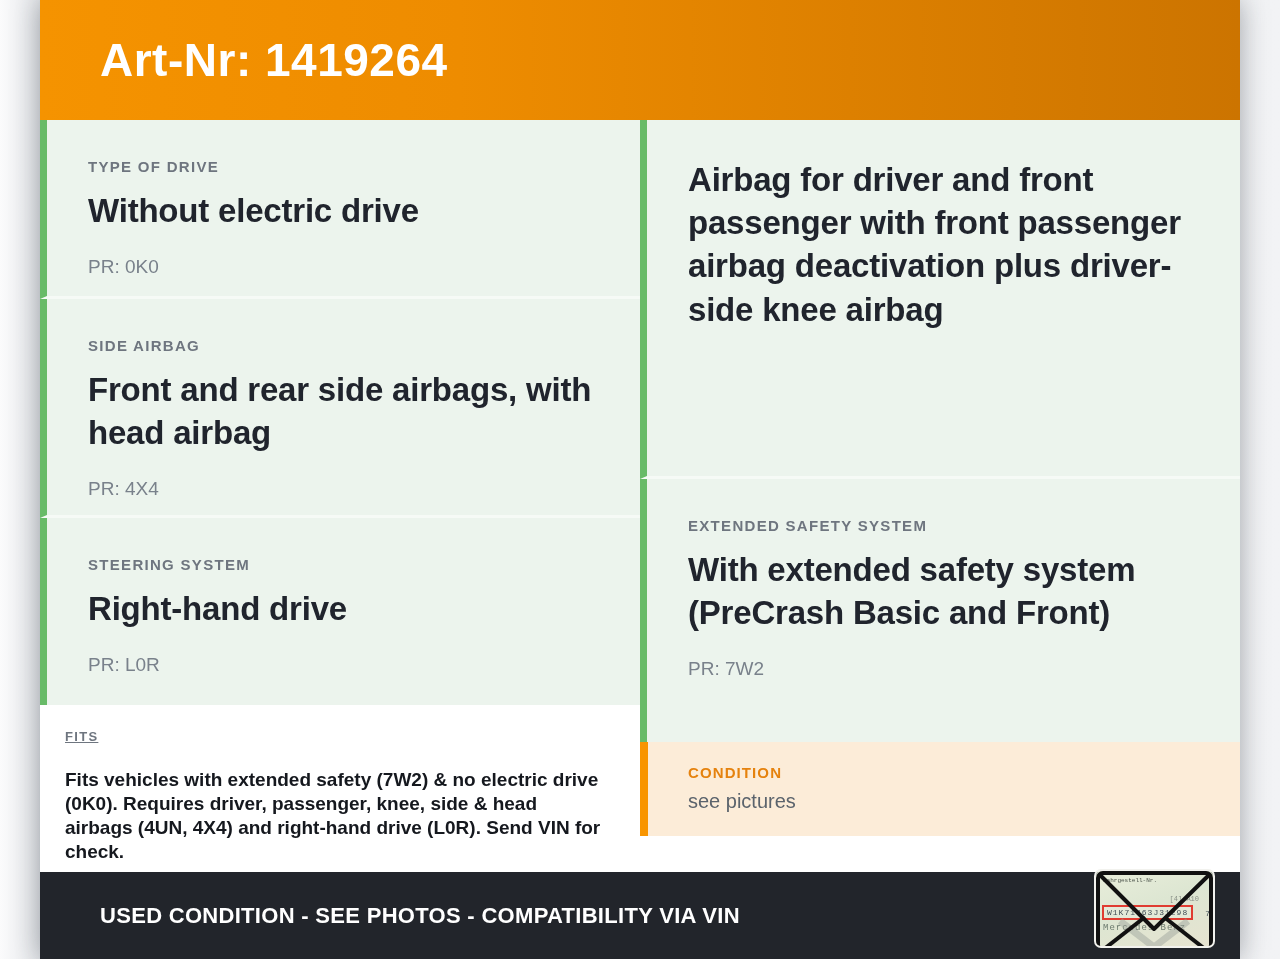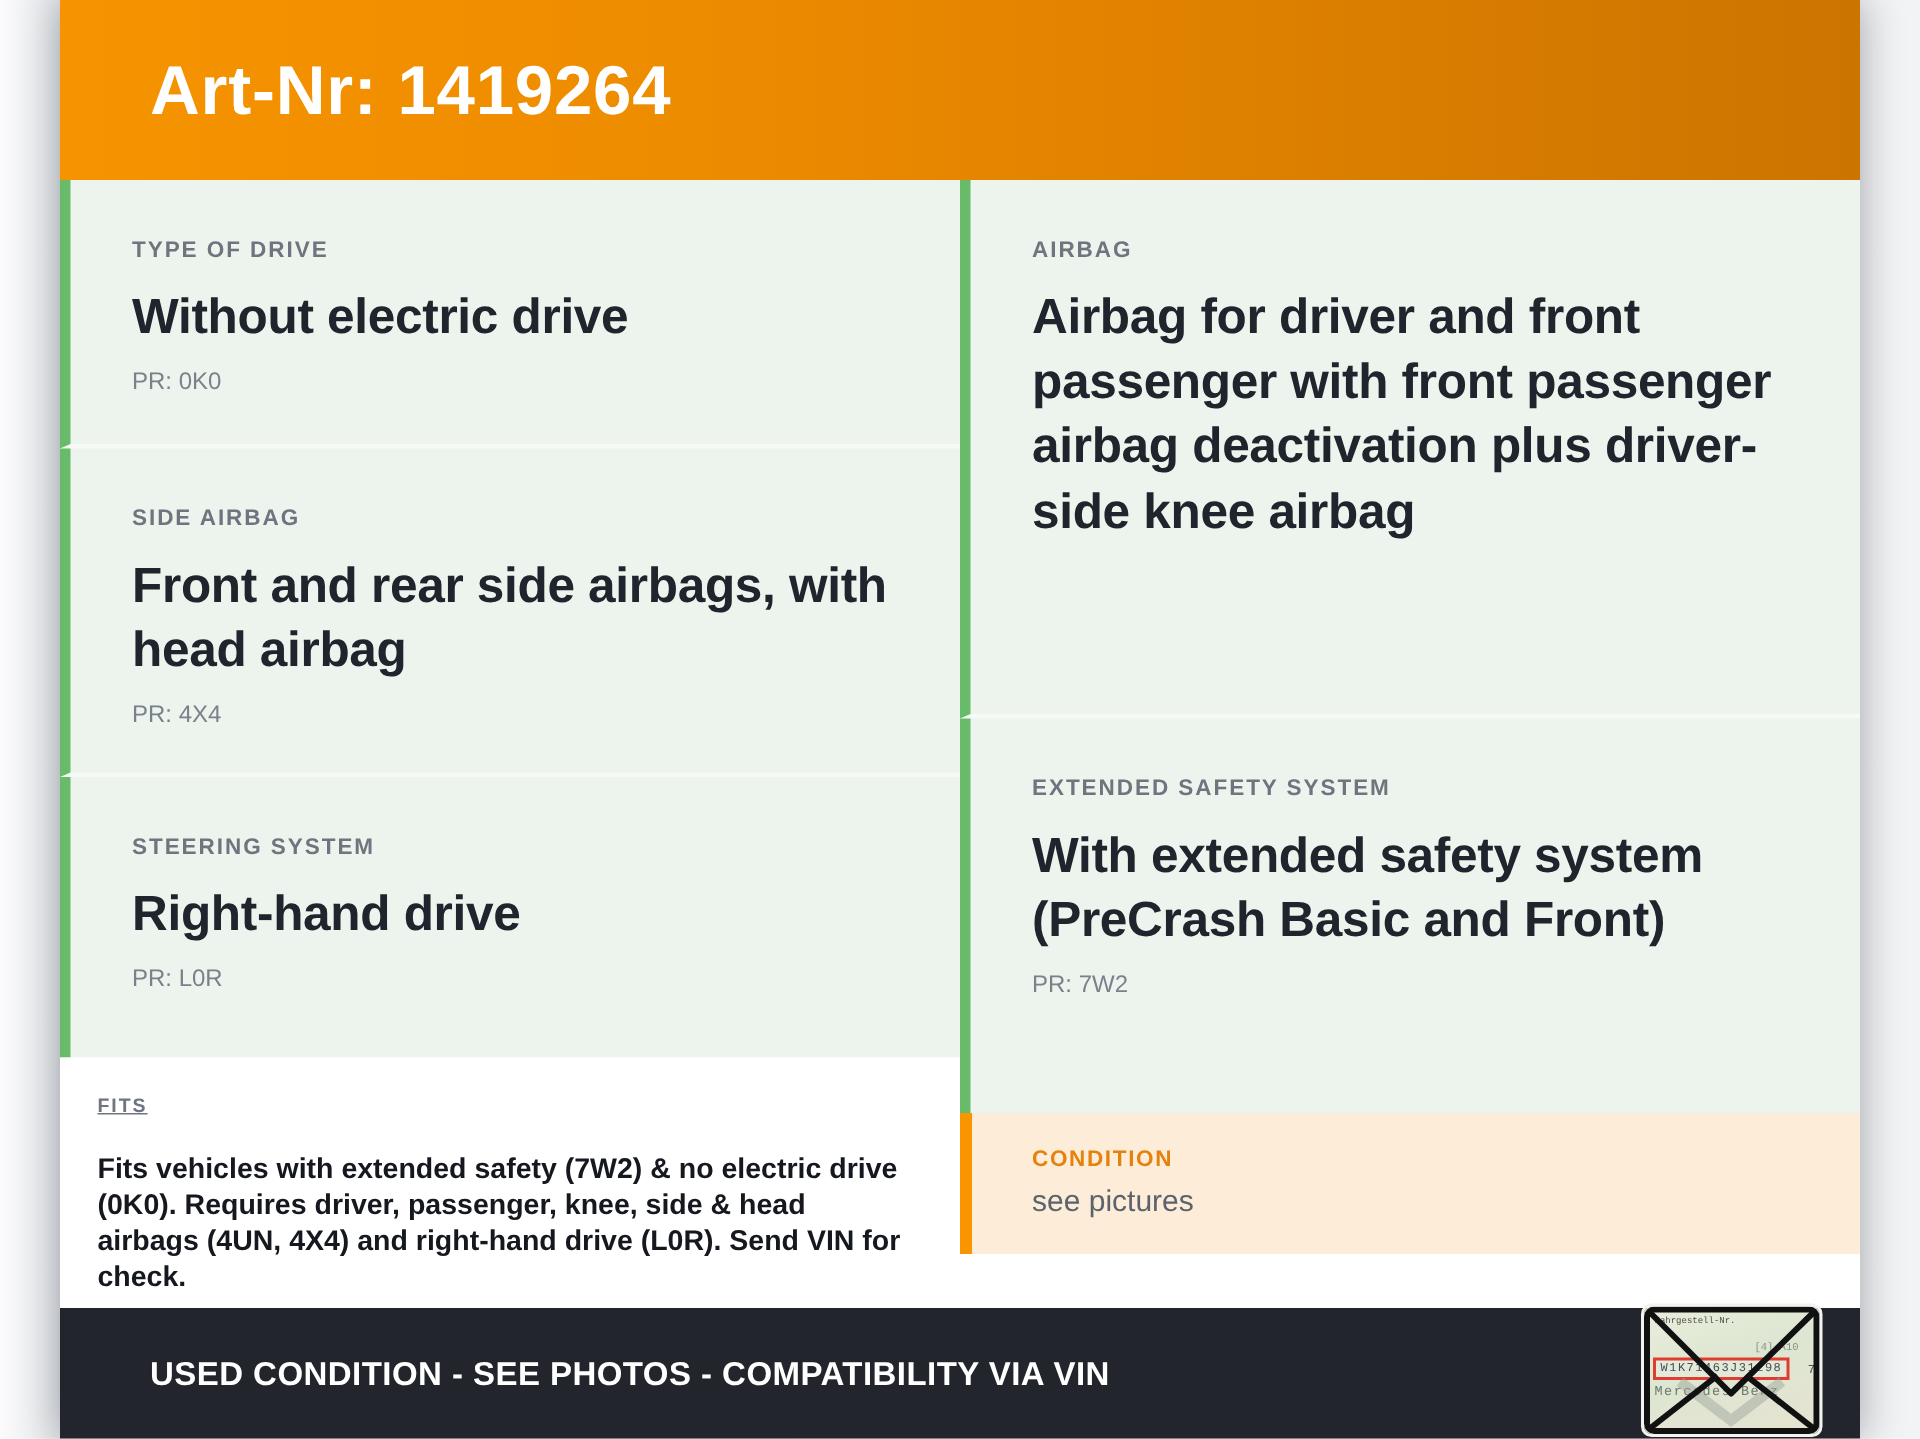--- a/index.html
+++ b/index.html
@@ -35,21 +35,21 @@
   }
   .card.divider { border-bottom: 3px solid #f6faf6; }
   .lbl {
     font-size: 15px; font-weight: bold; letter-spacing: 1.3px;
     color: #6e757f; margin-bottom: 14px;
   }
   .ttl {
     font-size: 33px; font-weight: bold; color: #20242d;
     line-height: 1.31; letter-spacing: -0.2px;
   }
-  .pr { font-size: 16px; color: #79818b; margin-top: 14px; }
+  .pr { font-size: 19px; color: #79818b; margin-top: 24px; }
   
   .c-drive    { height: 179px; }
   .c-sideair  { height: 219px; }
   .c-steer    { height: 187px; }
   .c-fits     { height: 167px; background: #ffffff; border-left: none; padding: 24px 28px 0 25px; }
   .c-fits .lbl { font-size: 13px; margin-bottom: 24px; text-decoration: underline; }
   .fits-text {
     font-size: 19px; font-weight: 600; color: #15181e; line-height: 24px;
     max-width: 540px;
   }
@@ -67,21 +67,21 @@
   .ftr {
     position: relative; height: 87px; background: #22252b;
     display: flex; align-items: center; padding-left: 60px;
   }
   .ftr-text {
     color: #ffffff; font-size: 22px; font-weight: bold; letter-spacing: 0.3px;
   }
   
   .stamp {
     position: absolute; right: 27px; top: -1px;
-    width: 117px; height: 85px;
+    width: 117px; height: 75px;
     background: linear-gradient(160deg, #e9eedb 0%, #dde6d2 45%, #e6e3d0 100%);
     border-radius: 5px;
     box-shadow: 0 0 0 2px #f2f2ee;
     overflow: hidden;
   }
   .stamp .doc-label {
     position: absolute; left: 7px; top: 6px;
     font-size: 6px; color: #4a524a; font-family: "Liberation Mono", monospace;
   }
   .stamp .doc-line {
@@ -134,21 +134,20 @@
         <div class="pr">PR: L0R</div>
       </div>
       <div class="card c-fits">
         <div class="lbl">FITS</div>
         <div class="fits-text">Fits vehicles with extended safety (7W2) &amp; no electric drive (0K0). Requires driver, passenger, knee, side &amp; head airbags (4UN, 4X4) and right-hand drive (L0R). Send VIN for check.</div>
       </div>
     </div>
 
     <div class="col">
       <div class="card divider c-airbag">
-        <div class="lbl">AIRBAG</div>
         <div class="ttl">Airbag for driver and front passenger with front passenger airbag deactivation plus driver-side knee airbag</div>
       </div>
       <div class="card c-ext">
         <div class="lbl">EXTENDED SAFETY SYSTEM</div>
         <div class="ttl">With extended safety system (PreCrash Basic and Front)</div>
         <div class="pr">PR: 7W2</div>
       </div>
       <div class="c-cond">
         <div class="lbl">CONDITION</div>
         <div class="cond-val">see pictures</div>

